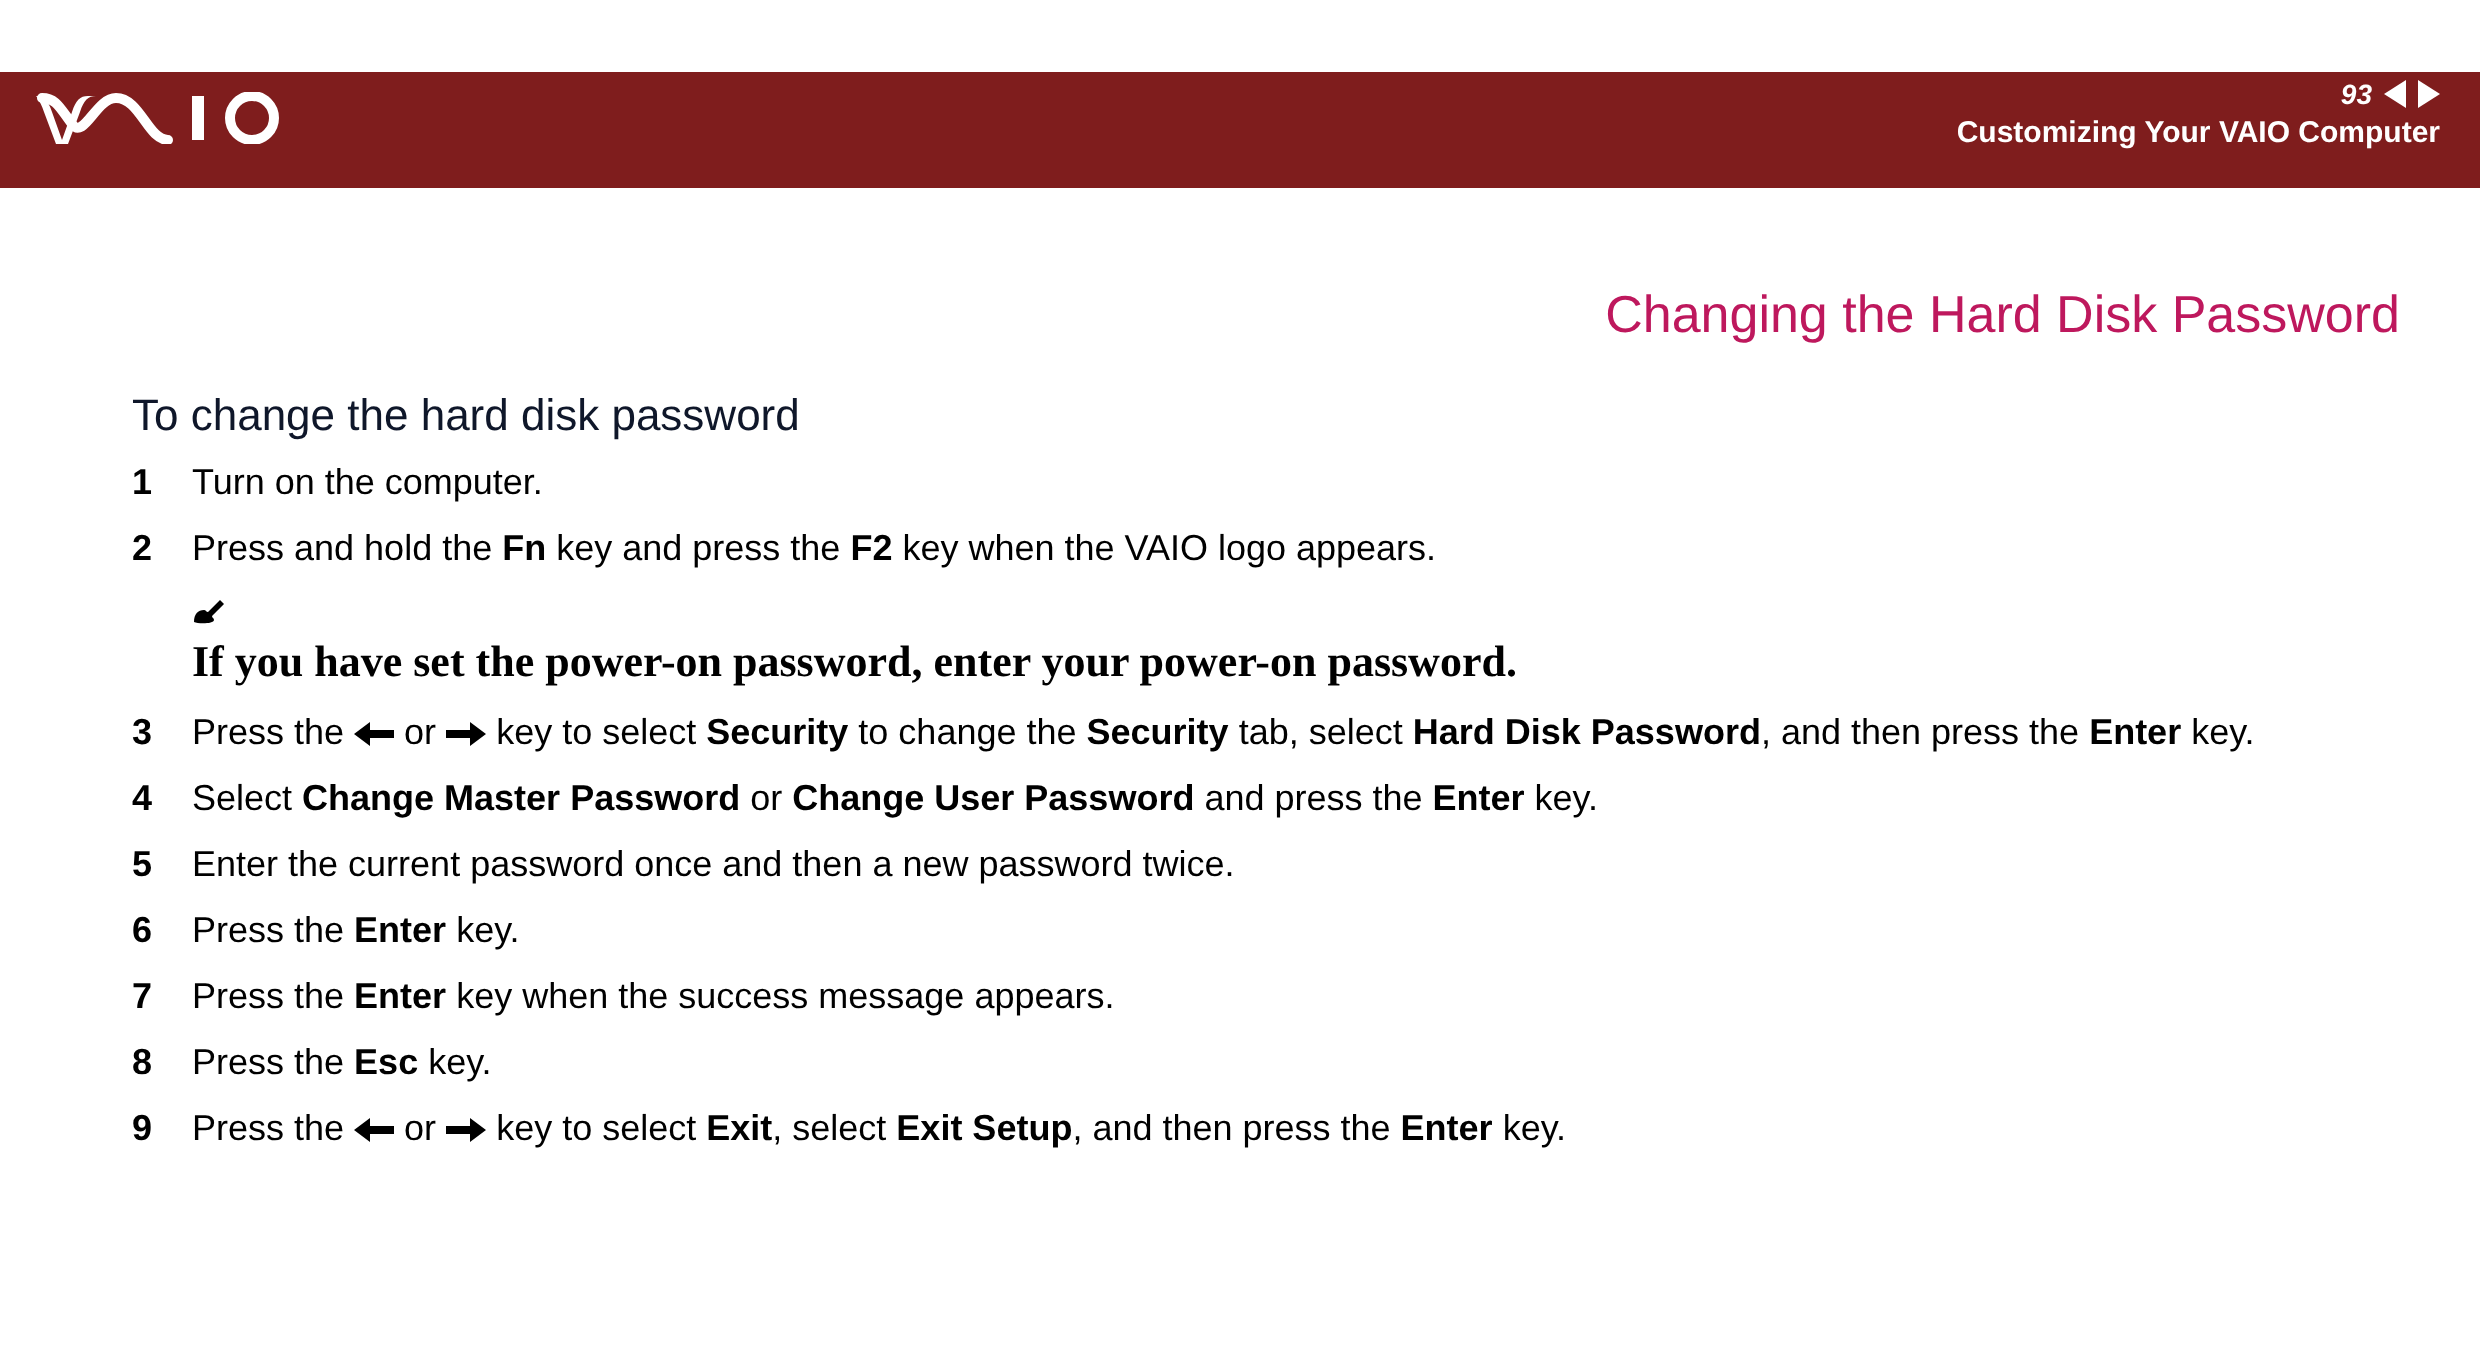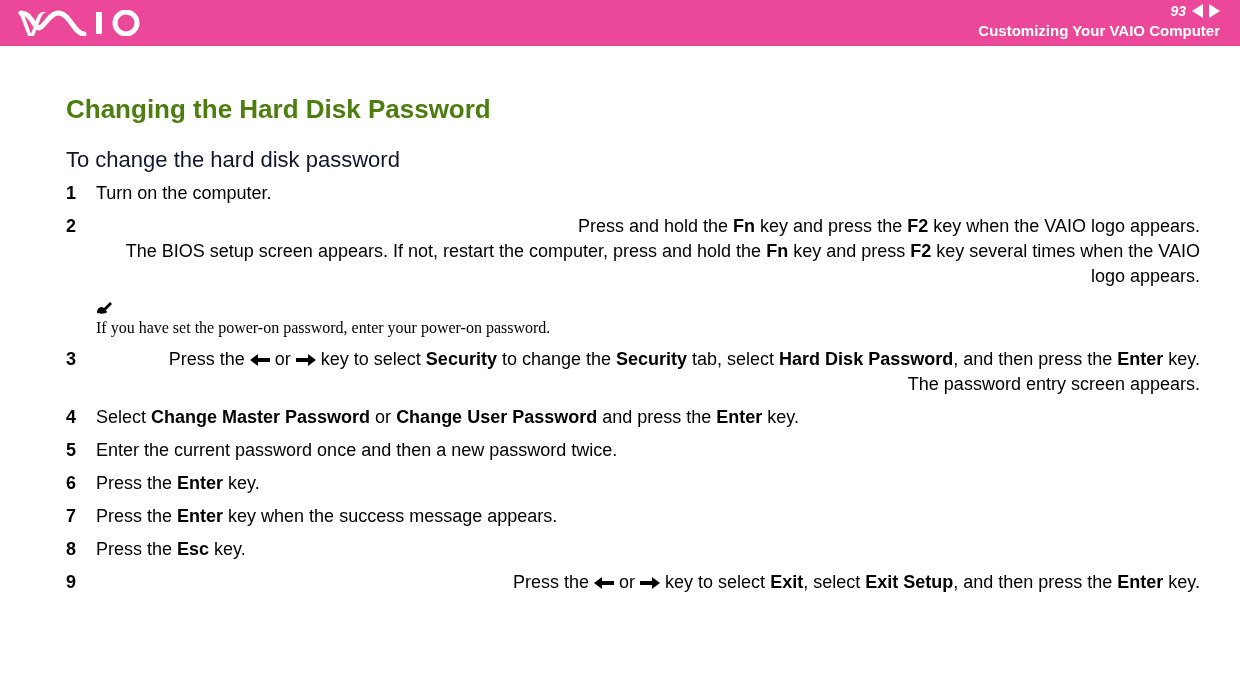--- a/index.html
+++ b/index.html
@@ -1,33 +1,33 @@
 <!DOCTYPE html>
 <html><head>
 <meta charset="utf-8">
 <style>
   html,body{margin:0;padding:0;width:1240px;height:674px;background:#fff;font-family:Helvetica,Arial,sans-serif;color:#000;}
-  .header{background:#ec4899;height:46px;position:relative;}
+  .header{background:#7f1d1d;height:58px;position:relative;margin-top:36px;}
   .logo{position:absolute;left:18px;top:10px;}
   .header-right{position:absolute;right:20px;top:0;color:#fff;text-align:right;}
   .pagenum-row{display:flex;align-items:center;justify-content:flex-end;gap:6px;height:22px;font-style:italic;font-weight:bold;font-size:14px;}
   .nav-tri{width:0;height:0;border-top:7px solid transparent;border-bottom:7px solid transparent;}
   .tri-left{border-right:11px solid #fff;}
   .tri-right{border-left:11px solid #fff;}
   .sect{font-weight:bold;font-size:15px;line-height:20px;margin-top:-1px;text-align:center;}
   .body{padding:48px 40px 0 66px;}
-  h1.title{color:#4d7c0f;font-weight:700;font-size:26px;margin:0 0 22px 0;}
+  h1.title{color:#be185d;font-weight:400;font-size:26px;margin:0 0 22px 0;text-align:right;}
   .subtitle{color:#0f172a;font-size:22px;margin:0 0 8px 0;font-weight:400;}
   ol.steps{list-style:none;padding:0;margin:0;}
   ol.steps>li{display:flex;margin:0 0 8px 0;font-size:18px;line-height:25px;}
   .num{font-weight:bold;width:30px;flex:0 0 30px;}
   .txt{flex:1;}
-  .txt p{margin:0;text-align:right;}
+  .txt p{margin:0;}
   .note-block{margin:10px 0 10px 30px;}
-  .note-body{font-family:"Times New Roman",serif;font-size:16px;}
+  .note-body{font-family:"Times New Roman",serif;font-size:22px;font-weight:bold;}
   .arrow{display:inline-block;vertical-align:middle;}
   .arrow svg{display:block;}
   b{font-weight:bold;}
 </style>
 </head>
 <body>
 
 <div class="header">
   <div class="logo">
     <svg width="130" height="26" viewBox="0 0 130 26">
@@ -63,23 +63,20 @@
       <span class="num">1</span>
       <span class="txt">Turn on the computer.</span>
     </li>
 
     <li>
       <span class="num">2</span>
       <span class="txt">
         <p>
           <span>Press and hold the </span><b>Fn</b><span> key and press the </span><b>F2</b><span> key when the VAIO logo appears.</span>
         </p>
-        <p>
-          <span>The BIOS setup screen appears. If not, restart the computer, press and hold the </span><b>Fn</b><span> key and press </span><b>F2</b><span> key several times when the VAIO logo appears.</span>
-        </p>
       </span>
     </li>
   </ol>
 
   <div class="note-block">
     <div>
       <svg width="20" height="16" viewBox="0 0 20 16">
           <path d="M1 14 C 1 10 3 8 6 8 C 7 8 7 9 8 9 L 14 3 L 16 5 L 10 11 C 10 12 11 12 11 13 C 11 15 3 15 1 14 Z" fill="#000"></path>
         </svg>
     </div>
@@ -90,21 +87,20 @@
     <li>
       <span class="num">3</span>
       <span class="txt">
         <p>
           <span>Press the </span><span class="arrow"><svg width="20" height="12" viewBox="0 0 20 12">
                 <path d="M0 6 L8 0 L8 4 L20 4 L20 8 L8 8 L8 12 Z" fill="#000"></path>
               </svg></span><span> or </span><span class="arrow"><svg width="20" height="12" viewBox="0 0 20 12">
                 <path d="M20 6 L12 0 L12 4 L0 4 L0 8 L12 8 L12 12 Z" fill="#000"></path>
               </svg></span><span> key to select </span><b>Security</b><span> to change the </span><b>Security</b><span> tab, select </span><b>Hard Disk Password</b><span>, and then press the </span><b>Enter</b><span> key.</span>
         </p>
-        <p>The password entry screen appears.</p>
       </span>
     </li>
 
     <li>
       <span class="num">4</span>
       <span class="txt">
         <span>Select </span><b>Change Master Password</b><span> or </span><b>Change User Password</b><span> and press the </span><b>Enter</b><span> key.</span>
       </span>
     </li>
 

